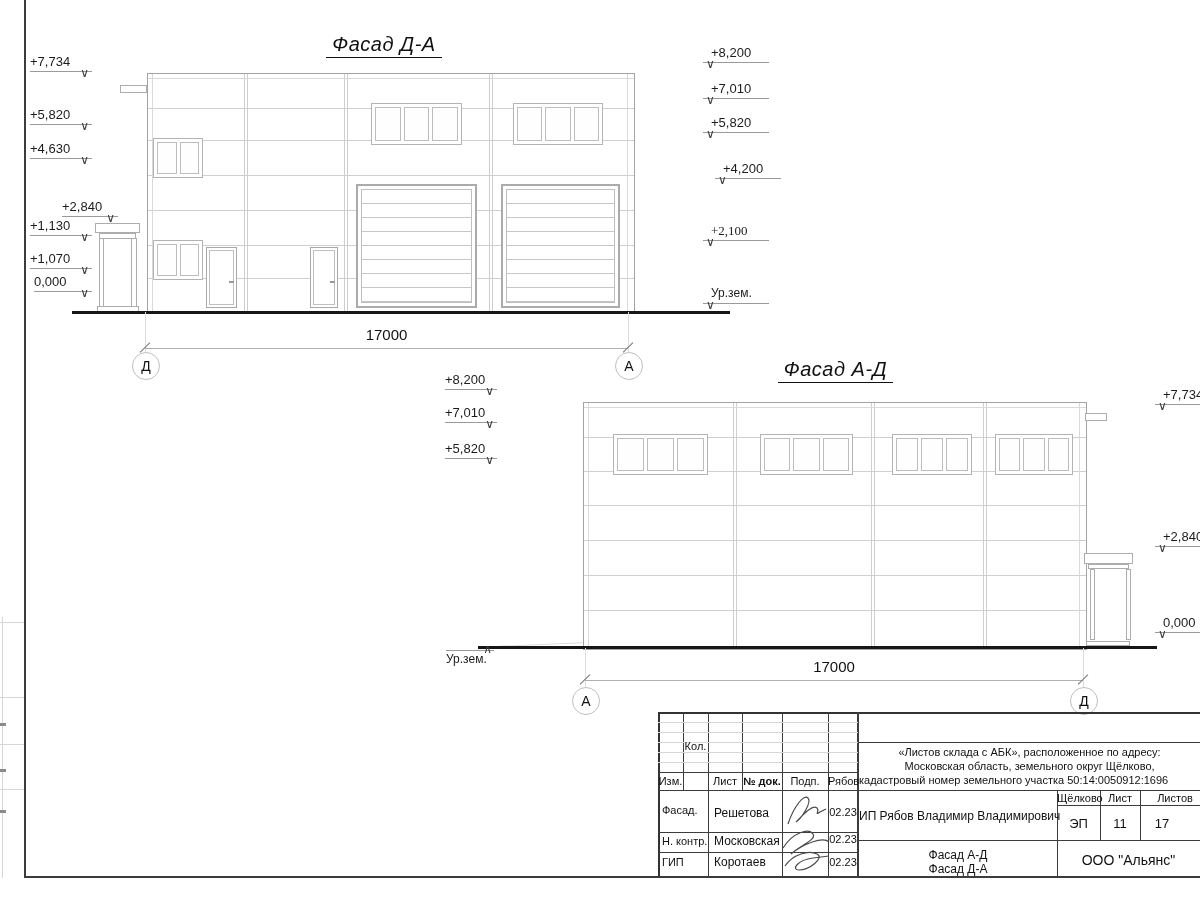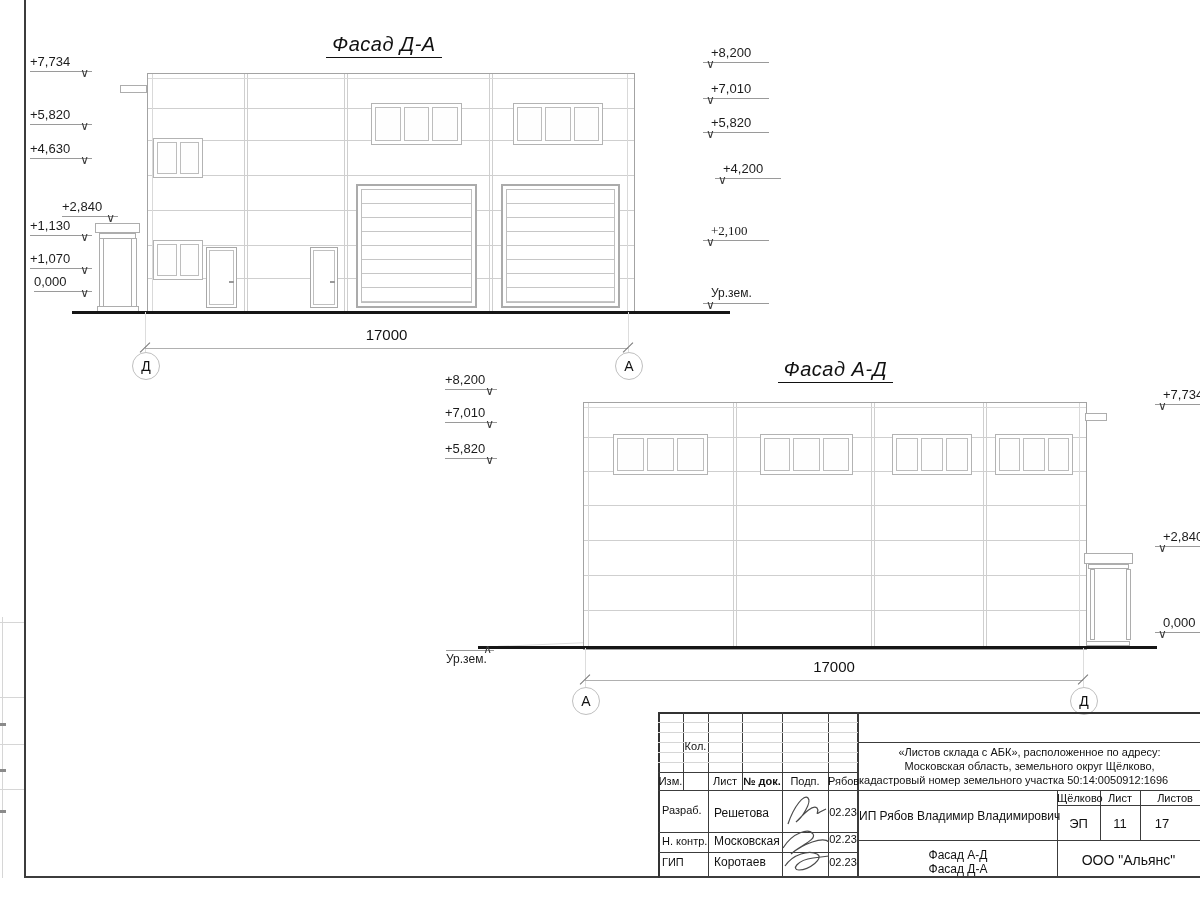--- a/index.html
+++ b/index.html
@@ -324,21 +324,21 @@
   <div class="hl" style="left:1057px;top:805px;width:143px;"></div>
   <div class="hl" style="left:859px;top:840px;width:341px;"></div>
 
   <div class="tb-text ctr" style="left:658px;top:775px;width:25px;">Изм.</div>
   <div class="tb-text ctr" style="left:683px;top:740px;width:25px;">Кол.</div>
   <div class="tb-text ctr" style="left:708px;top:775px;width:34px;">Лист</div>
   <div class="tb-text ctr" style="left:742px;top:775px;width:40px;font-weight:bold;">№ док.</div>
   <div class="tb-text ctr" style="left:782px;top:775px;width:46px;">Подп.</div>
   <div class="tb-text ctr" style="left:828px;top:775px;width:30px;">Рябов</div>
 
-  <div class="tb-text" style="left:662px;top:804px;">Разраб.</div>
+  <div class="tb-text" style="left:662px;top:804px;">Фасад.</div>
   <div class="tb-text" style="left:714px;top:806px;font-size:12px;">Решетова</div>
   <div class="tb-text ctr" style="left:828px;top:806px;width:30px;">02.23</div>
   <div class="tb-text" style="left:662px;top:835px;">Н. контр.</div>
   <div class="tb-text" style="left:714px;top:834px;font-size:12px;">Московская</div>
   <div class="tb-text ctr" style="left:828px;top:833px;width:30px;">02.23</div>
   <div class="tb-text" style="left:662px;top:856px;">ГИП</div>
   <div class="tb-text" style="left:714px;top:855px;font-size:12px;">Коротаев</div>
   <div class="tb-text ctr" style="left:828px;top:856px;width:30px;">02.23</div>
 
   <svg class="abs" style="left:784px;top:792px;" width="44" height="38" viewBox="0 0 44 38">

